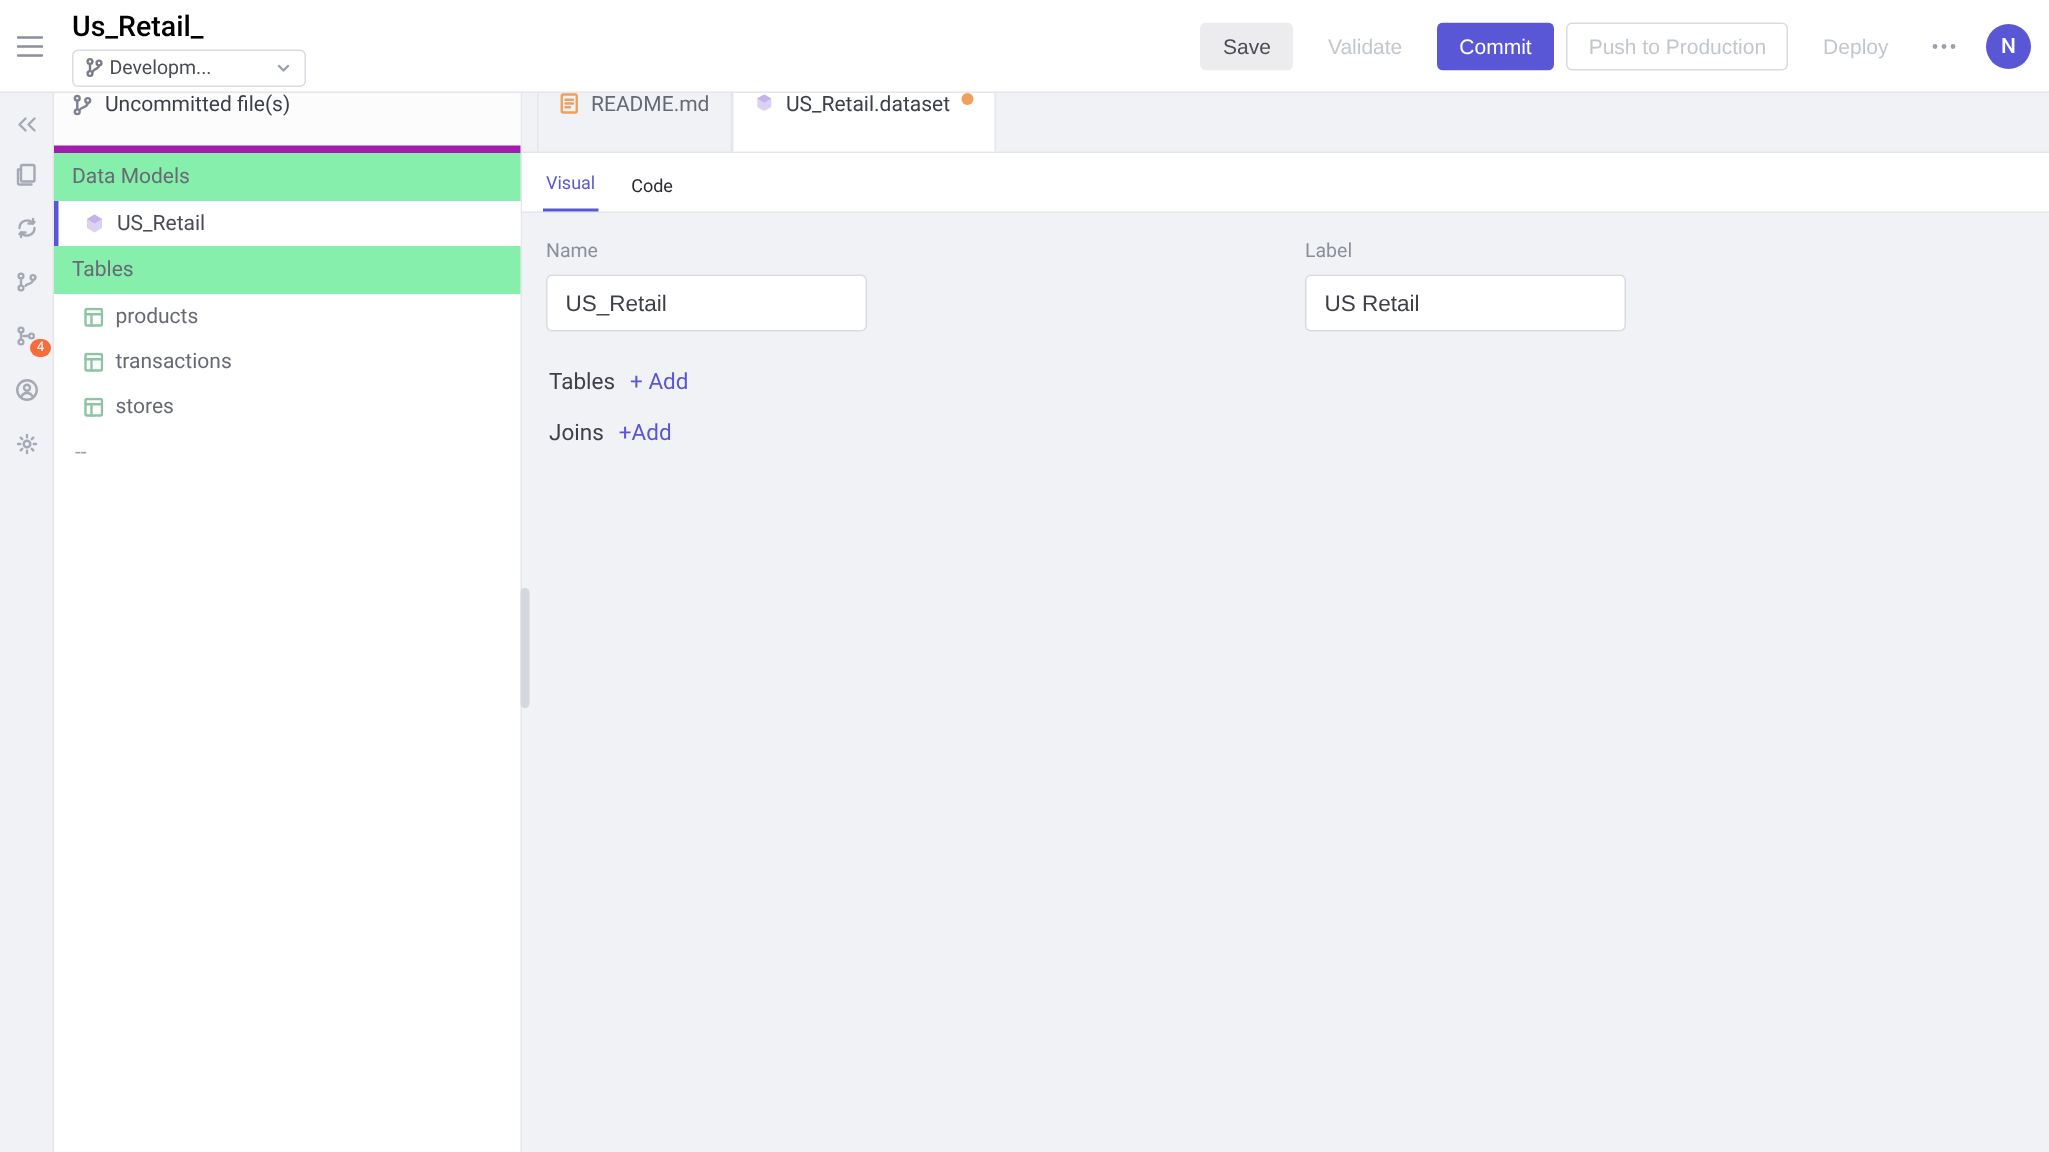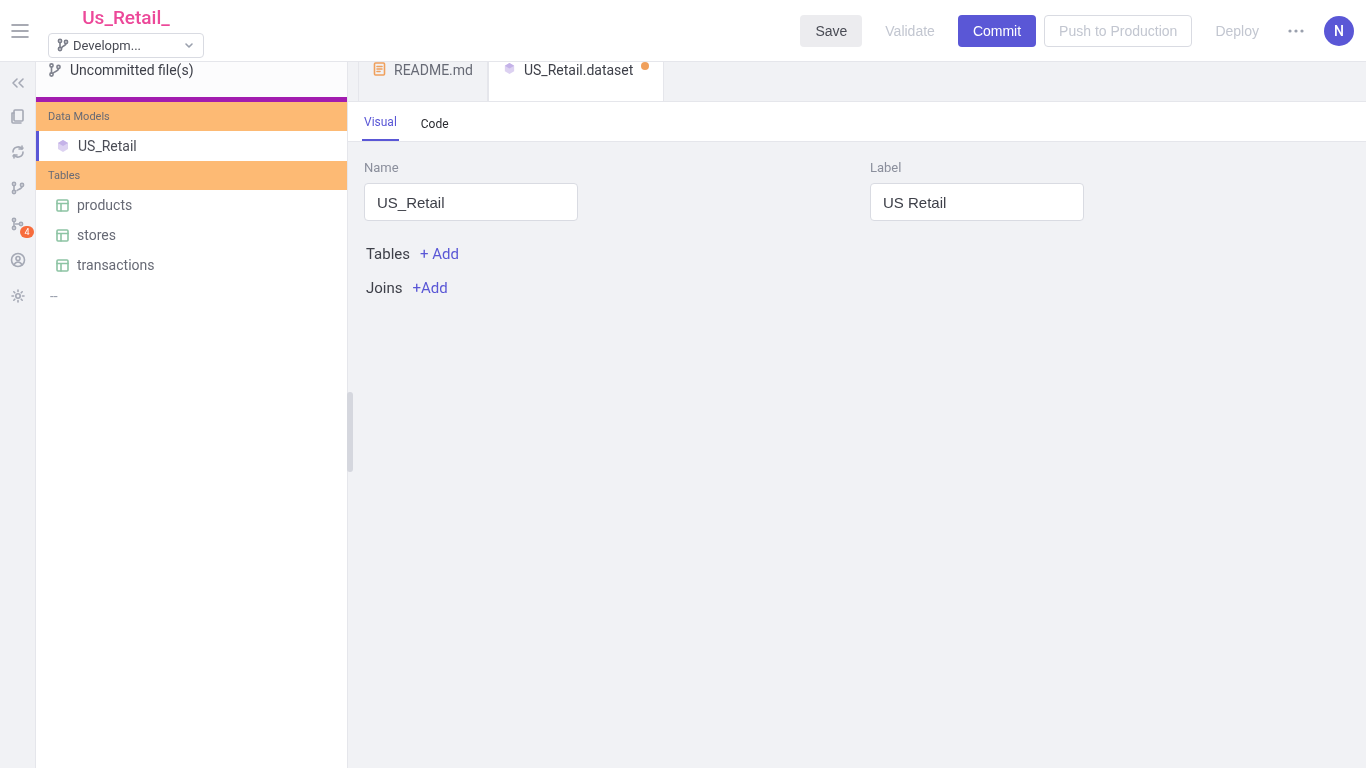--- a/index.html
+++ b/index.html
@@ -4,21 +4,21 @@
 <style>
   * { box-sizing: border-box; margin: 0; padding: 0; }
   html, body { height: 100%; width: 100%; font-family: -apple-system, BlinkMacSystemFont, "Segoe UI", Roboto, "Helvetica Neue", Arial, sans-serif; font-size: 14px; color: #333; background: #fff; overflow: hidden; }
   .app { display: flex; flex-direction: column; height: 100vh; width: 1366px; }
 
   
   .topbar { display: flex; align-items: center; height: 62px; padding: 0 12px 0 0; border-bottom: 1px solid #e5e6eb; }
   .hamburger { width: 40px; display: flex; justify-content: center; align-items: center; height: 100%; cursor: pointer; }
   .hamburger svg { stroke: #8c8f9a; }
   .title-wrap { display: flex; flex-direction: column; margin-left: 8px; }
-  .page-title { font-size: 19px; color: #ec4899; font-weight: 500; margin-top: 2px; text-align: center; }
+  .page-title { font-size: 19px; color: #000000; font-weight: 500; margin-top: 2px; }
   .branch-sel { display: inline-flex; align-items: center; border: 1px solid #d9dbe2; border-radius: 4px; padding: 4px 8px; margin-top: 4px; width: 156px; cursor: pointer; color: #555; }
   .branch-sel .label { flex: 1; white-space: nowrap; overflow: hidden; text-overflow: ellipsis; font-size: 13px; margin-left: 4px; color: #4a4c55; }
   .branch-sel svg.chev { stroke: #9aa0ad; margin-left: 4px; }
   .spacer { flex: 1; }
   .actions { display: flex; align-items: center; gap: 8px; }
   .btn { display: inline-flex; align-items: center; justify-content: center; height: 32px; padding: 0 14px; border-radius: 4px; font-size: 14px; border: 1px solid transparent; cursor: pointer; background: transparent; }
   .btn.save { background: #ececef; color: #4a4c55; }
   .btn.disabled { color: #c2c6d0; cursor: default; }
   .btn.primary { background: #5a57d6; color: #fff; }
   .btn.outline-disabled { border: 1px solid #d9dbe2; color: #c2c6d0; cursor: default; }
@@ -37,21 +37,21 @@
 
   
   .file-panel { width: 312px; background: #fff; border-right: 1px solid #e5e6eb; display: flex; flex-direction: column; position: relative;}
   .fp-head { display: flex; align-items: flex-start; gap: 8px; padding: 0 12px; height: 40px; color: #3e4049; font-weight: 400; border-bottom: 5px solid #a21caf; background:#fcfcfd;}
   .fp-search { border-bottom: 1px solid #eceef2; }
   .fp-search-wrap { position: relative; }
   .fp-search input { width: 100%; border: none; outline: none; padding: 10px 30px 10px 12px; font-size: 14px; color: #555; }
   .fp-search input::placeholder { color: #b2b6c1; }
   .fp-search .sicon { position: absolute; right: 10px; top: 50%; transform: translateY(-50%); color: #b2b6c1; }
 
-  .section-title { background: #fdba74; color: #676a75; font-size: 11px; padding: 8px 12px; }
+  .section-title { background: #86efac; color: #676a75; font-size: 14px; padding: 8px 12px; }
   .item { display: flex; align-items: center; gap: 8px; padding: 7px 12px 7px 20px; color: #676a75; cursor: pointer; }
   .item.active { background:#fff; border-left: 3px solid #5a57d6; padding-left: 17px; color: #4a4c55;}
   .item .ic { color: #a8acb8; display: inline-flex; }
   .dashes { padding: 8px 14px; color: #9aa0ad; }
   .vscroll { position:absolute; right:-6px; top:330px; width:6px; height:80px; background:#d5d7de; border-radius:3px;}
 
   
   .editor { flex: 1; background: #f1f2f5; display: flex; flex-direction: column; min-width: 0; }
   .tabs { display: flex; height: 40px; border-bottom: 1px solid #e5e6eb; background: #f1f2f5; padding-left: 10px;}
   .tab { display: flex; align-items: flex-start; gap: 8px; padding: 0 14px; font-size: 14px; color: #676a75; cursor: pointer; height: 100%; background: transparent; border-right: 1px solid #e5e6eb; border-left: 1px solid #e5e6eb;}
@@ -207,30 +207,30 @@
         </span>
         <span>products</span>
       </div>
       <div class="item">
         <span class="ic">
           <svg width="13" height="13" viewBox="0 0 13 13" class="ico-stroke" style="stroke:#8dc4a4">
               <rect x="1" y="1" width="11" height="11" rx="1"></rect>
               <path d="M1 4.5h11M5 4.5V12"></path>
             </svg>
         </span>
-        <span>stores</span>
+        <span>transactions</span>
       </div>
       <div class="item">
         <span class="ic">
           <svg width="13" height="13" viewBox="0 0 13 13" class="ico-stroke" style="stroke:#8dc4a4">
               <rect x="1" y="1" width="11" height="11" rx="1"></rect>
               <path d="M1 4.5h11M5 4.5V12"></path>
             </svg>
         </span>
-        <span>transactions</span>
+        <span>stores</span>
       </div>
 
       <div class="dashes">--</div>
       <div class="vscroll"></div>
     </div>
 
     <div class="editor">
 
       <div class="tabs">
         <div class="tab">

